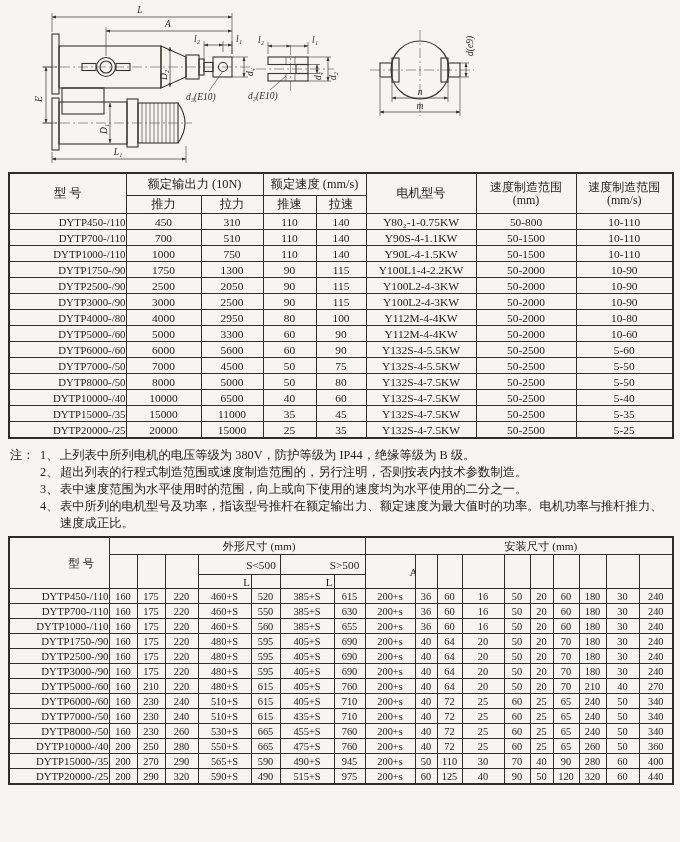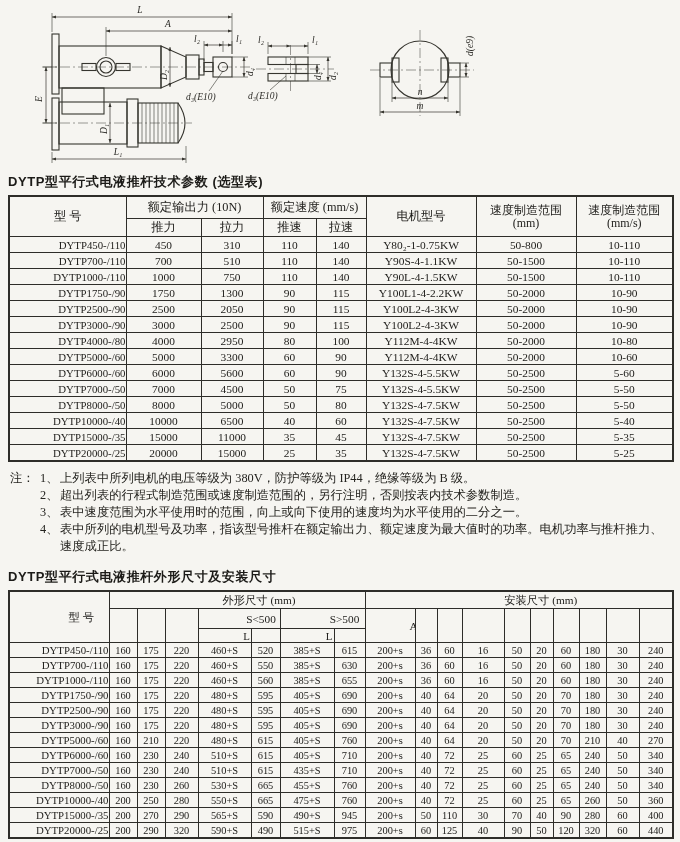--- a/index.html
+++ b/index.html
@@ -147,21 +147,20 @@
       <text class="dim" transform="translate(473,56) rotate(-90)">d(e9)</text>
       <path class="th" d="M392 82 V102 M448 82 V102"></path>
       <line class="dl" x1="392" y1="98" x2="448" y2="98" marker-start="url(#ar)" marker-end="url(#ar)"></line>
       <text class="dim" x="420" y="95" text-anchor="middle">n</text>
       <path class="th" d="M380 78 V116 M460 78 V116"></path>
       <line class="dl" x1="380" y1="112" x2="460" y2="112" marker-start="url(#ar)" marker-end="url(#ar)"></line>
       <text class="dim" x="420" y="109" text-anchor="middle">m</text>
     </g>
   </svg>
 
-  <div class="title">DYTP型平行式电液推杆技术参数 (选型表)</div>
 
   <table class="t1">
     <colgroup>
       <col style="width:117px">
         <col style="width:75px">
         <col style="width:62px">
       <col style="width:53px">
         <col style="width:50px">
         <col style="width:110px">
       <col style="width:100px">
@@ -349,21 +348,20 @@
       <span class="n-num">3、</span>
       <span class="n-text">表中速度范围为水平使用时的范围，向上或向下使用的速度均为水平使用的二分之一。</span>
     </div>
     <div class="note-row">
       <span class="n-pre"></span>
       <span class="n-num">4、</span>
       <span class="n-text" style="white-space:normal;">表中所列的电机型号及功率，指该型号推杆在额定输出力、额定速度为最大值时的功率。电机功率与推杆推力、速度成正比。</span>
     </div>
   </div>
 
-  <div class="title" style="margin-top:13px;">DYTP型平行式电液推杆外形尺寸及安装尺寸</div>
 
   <table class="t2">
     <colgroup>
       <col style="width:100px">
         <col style="width:28px">
         <col style="width:28px">
         <col style="width:33px">
       <col style="width:53px">
         <col style="width:29px">
         <col style="width:54px">

